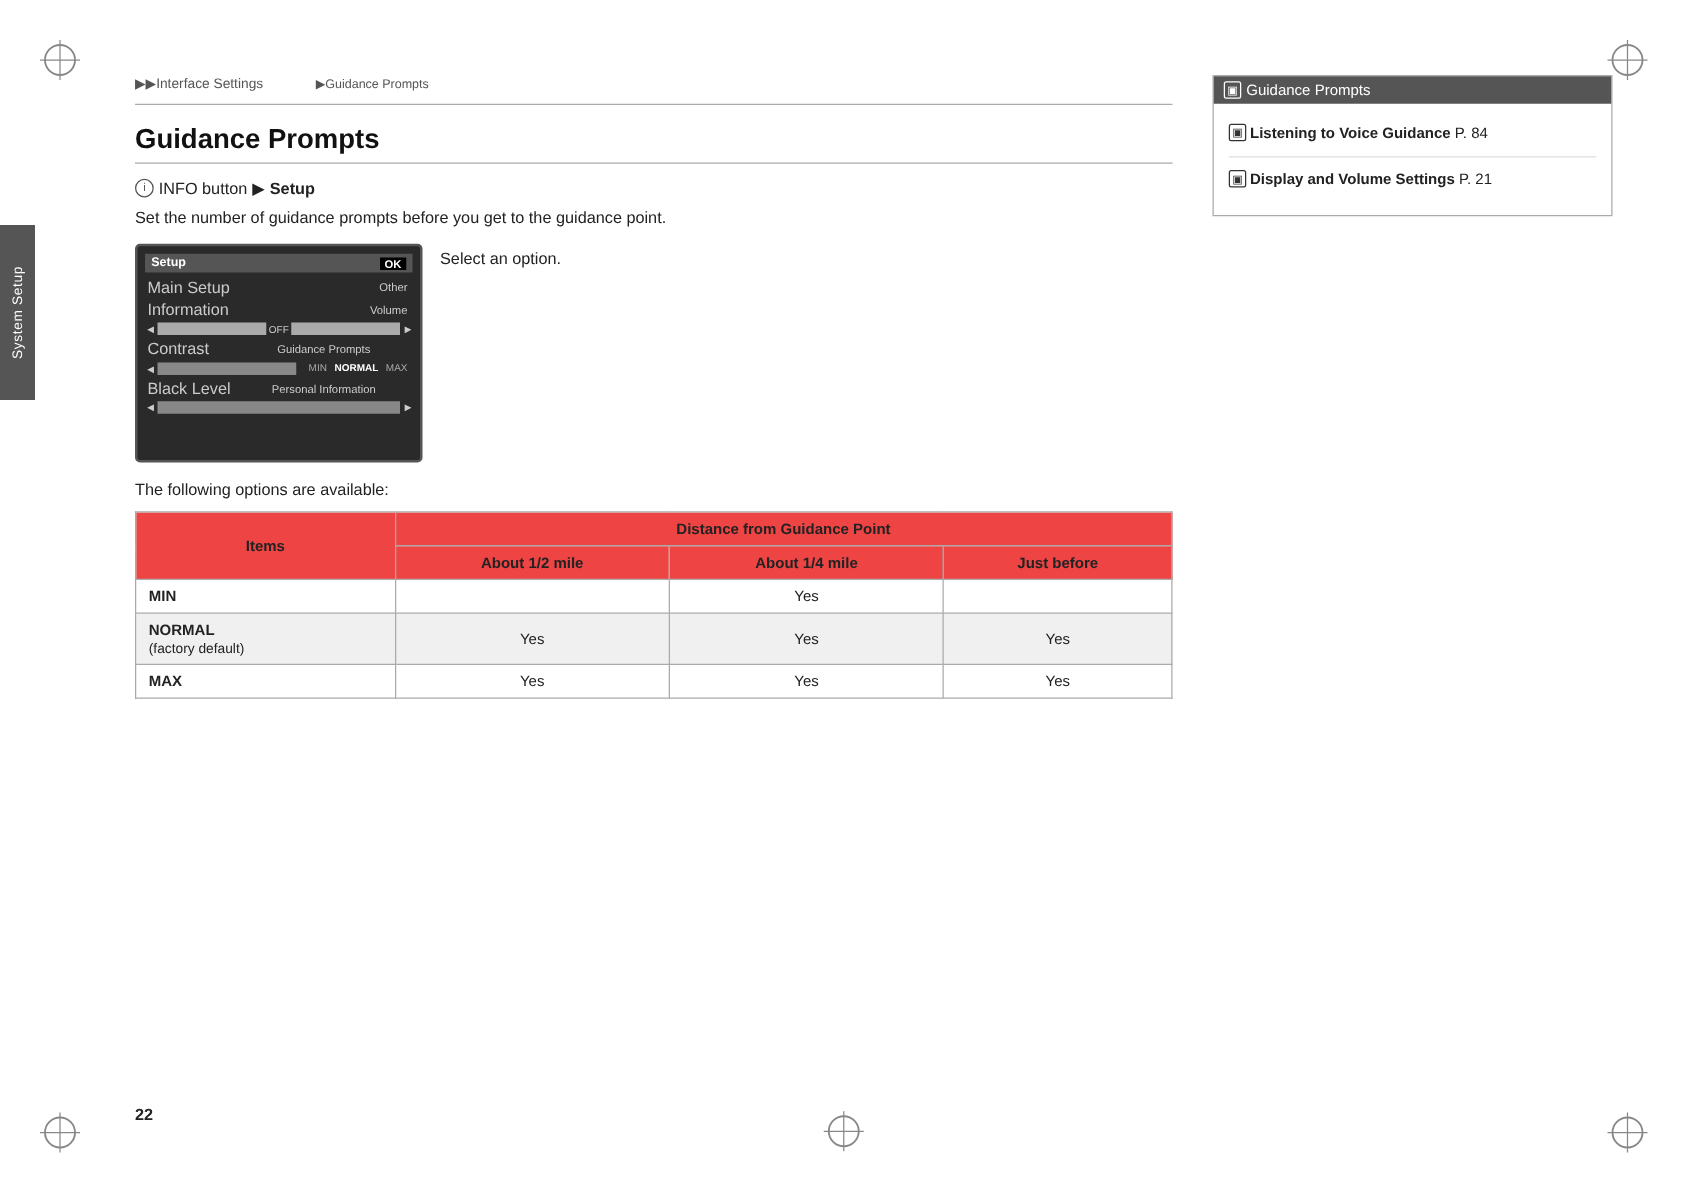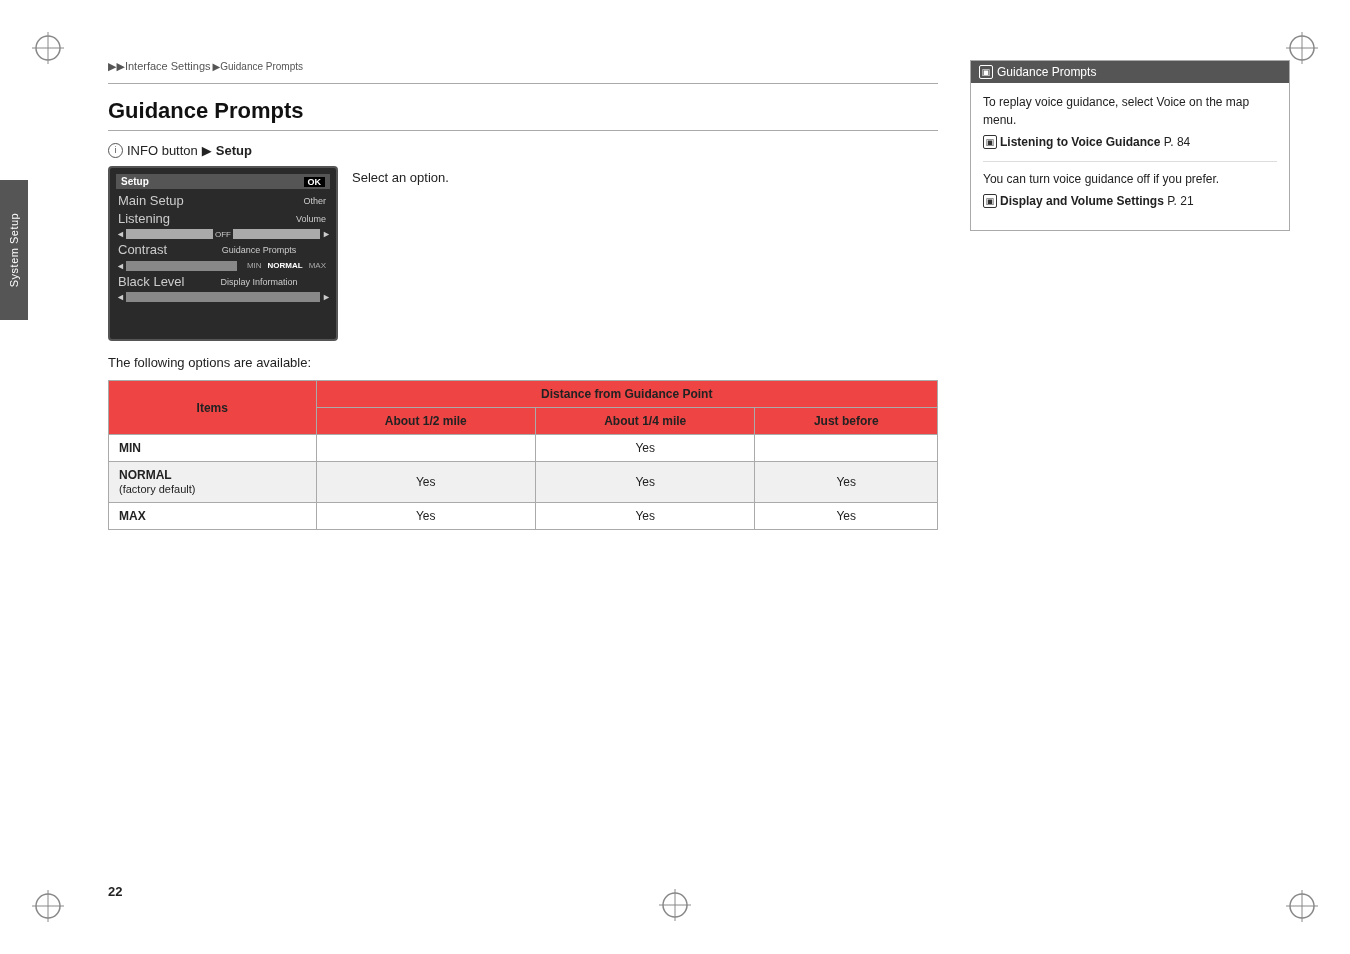--- a/index.html
+++ b/index.html
@@ -70,20 +70,21 @@
       font-size: 11px;
       color: #555;
       margin-bottom: 10px;
       display: flex;
       align-items: center;
       gap: 2px;
     }
     .breadcrumb .arrow {
       font-size: 10px;
       color: #555;
+      margin-left: 40px;
     }
 
     
     .hr-top {
       border: none;
       border-top: 1px solid #aaa;
       margin-bottom: 14px;
     }
 
     
@@ -387,36 +388,37 @@
 
   <hr class="hr-sub">
 
   <div class="info-line">
     <span class="info-icon">i</span>
     <span>INFO button</span>
     <span>▶</span>
     <strong>Setup</strong>
   </div>
 
+  <p class="desc-text">Set the number of guidance prompts before you get to the guidance point.</p>
 
   <div class="screen-area">
 
     <div class="device-screen">
       <div class="screen-title-bar">
         <span>Setup</span>
         <span class="ok-btn">OK</span>
       </div>
 
       <div class="screen-row">
         <span class="screen-col-label">Main Setup</span>
         <span style="font-size:9px;color:#ccc;flex:1;text-align:right;padding-right:4px;">Other</span>
       </div>
 
       <div class="screen-row">
-        <span class="screen-col-label">Listening</span>
+        <span class="screen-col-label">Information</span>
         <span style="font-size:9px;color:#ccc;flex:1;text-align:right;padding-right:4px;">Volume</span>
       </div>
 
       <div class="screen-row">
         <span class="screen-arrow-left">◄</span>
         <div style="display:flex;align-items:center;flex:1;gap:2px;">
           <div style="height:10px;background:#aaa;flex:1;"></div>
         </div>
         <span style="font-size:8px;color:#ccc;margin:0 2px;">OFF</span>
         <div style="height:10px;background:#aaa;flex:1;"></div>
@@ -434,21 +436,21 @@
 
         <div class="screen-highlight" style="margin:0 0 0 6px;background:transparent;gap:6px;">
           <span style="color:#aaa;font-size:8px;">MIN</span>
           <span style="color:#fff;font-size:8px;font-weight:bold;">NORMAL</span>
           <span style="color:#aaa;font-size:8px;">MAX</span>
         </div>
       </div>
 
       <div class="screen-row">
         <span class="screen-col-label">Black Level</span>
-        <span style="font-size:9px;color:#ccc;flex:1;text-align:center;">Display Information</span>
+        <span style="font-size:9px;color:#ccc;flex:1;text-align:center;">Personal Information</span>
       </div>
       <div class="screen-row">
         <span class="screen-arrow-left">◄</span>
         <div style="height:10px;background:#888;flex:1;"></div>
         <span class="screen-arrow-right">►</span>
       </div>
     </div>
 
     <div class="caption-text">Select an option.</div>
   </div>
@@ -498,29 +500,27 @@
 
 </div>
 
 <div class="right-panel">
   <div class="right-panel-box">
     <div class="right-panel-header">
       <span class="panel-icon">▣</span>
       <span>Guidance Prompts</span>
     </div>
     <div class="right-panel-body">
-      <p>To replay voice guidance, select Voice on the map menu.</p>
       <div class="link-line">
         <span class="link-icon">▣</span>
         <span class="link-text">
           <strong>Listening to Voice Guidance</strong><span> P. 84</span>
         </span>
       </div>
       <hr class="divider-line">
-      <p>You can turn voice guidance off if you prefer.</p>
       <div class="link-line">
         <span class="link-icon">▣</span>
         <span class="link-text">
           <strong>Display and Volume Settings</strong><span> P. 21</span>
         </span>
       </div>
     </div>
   </div>
 </div>
 

